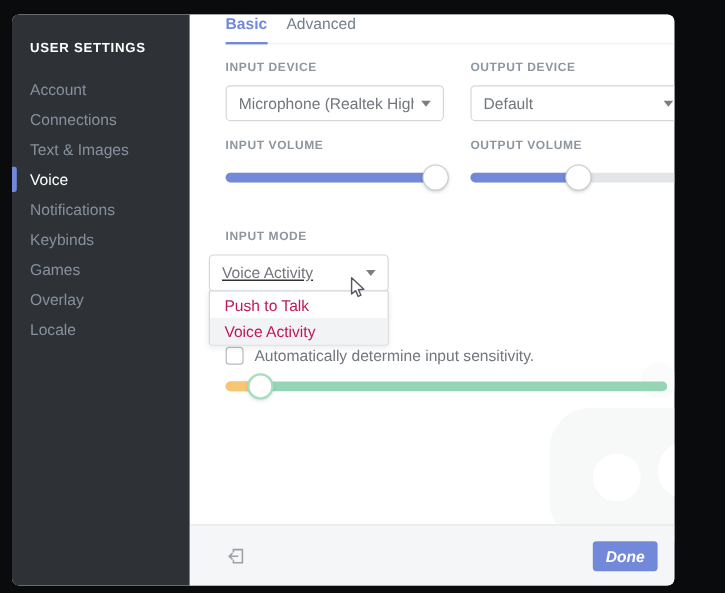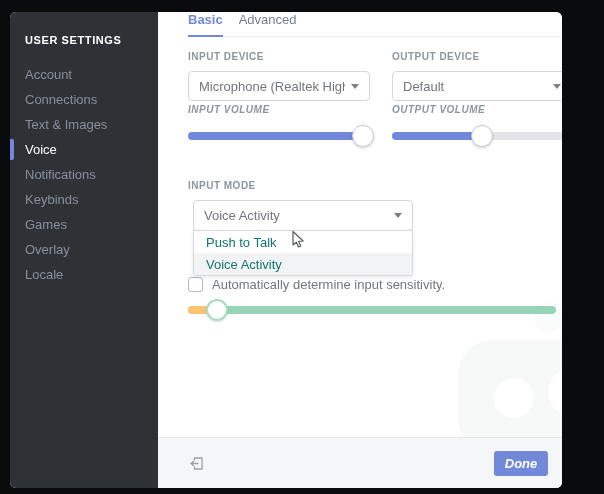--- a/index.html
+++ b/index.html
@@ -63,44 +63,44 @@
   .selectbox {
     margin-top:9px; height:30px; border:1px solid #d5d7d9; border-radius:4px;
     background:#fff; display:flex; align-items:center; padding:0 10px;
     font-size:13px; color:#72767d; cursor:pointer; position:relative;
   }
   .selectbox .sel-text { flex:1; white-space:nowrap; overflow:hidden; }
   .caret {
     width:0; height:0; border-left:4px solid transparent; border-right:4px solid transparent;
     border-top:5px solid #7a7e85; flex:none; margin-left:6px;
   }
-  .row-labels-2 { margin-top:3px;font-style:italic; }
+  .row-labels-2 { margin-top:15px; }
   
   .slider {
     position:relative; margin-top:17px; height:8px; border-radius:4px;
     background:#e3e5e8; cursor:pointer;
   }
   .slider-fill { position:absolute; left:0; top:0; bottom:0; border-radius:4px; background:#7289da; }
   .slider-handle {
     position:absolute; top:50%; width:22px; height:22px; border-radius:50%;
     background:#ffffff; border:1px solid #c8ccd0;
     box-shadow:0 1px 3px rgba(0,0,0,.18); transform:translate(-50%,-50%);
   }
   
   .input-mode-label { margin-left:30px; margin-top:40px; }
-  .select-wrap { position:relative; margin-left:35px; margin-top:9px; width:220px; }
+  .select-wrap { position:relative; margin-left:16px; margin-top:9px; width:150px;text-decoration:underline; }
   .select-wrap .selectbox { margin-top:0; height:31px; }
   .options {
     position:absolute; left:0; right:0; top:30px; z-index:6;
     background:#ffffff; border:1px solid #d5d7d9; border-radius:0 0 3px 3px;
     box-shadow:0 2px 5px rgba(0,0,0,.08);
   }
   .option {
     height:22px; display:flex; align-items:center; padding:0 12px;
-    font-size:13px; color:#0f766e; cursor:pointer;
+    font-size:13px; color:#be185d; cursor:pointer;
   }
   .option.selected { background:#f2f3f4; }
   
   .checkbox-row {
     margin-left:30px; margin-top:46px; display:flex; align-items:center; gap:9px;
   }
   .checkbox {
     width:15px; height:15px; border:1px solid #b6bac0; border-radius:3px;
     background:#fff; flex:none; cursor:pointer;
   }

